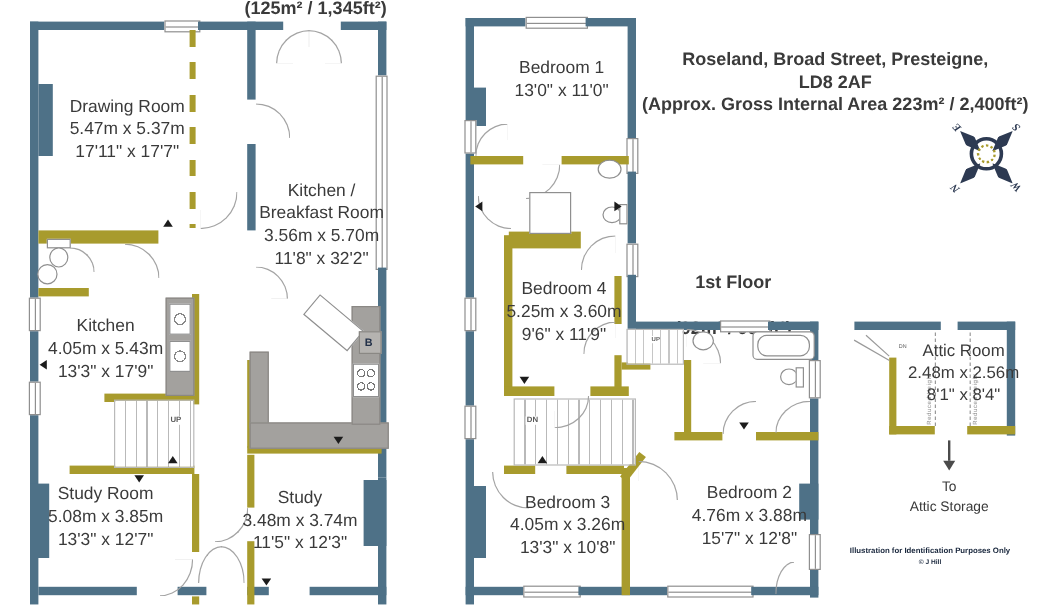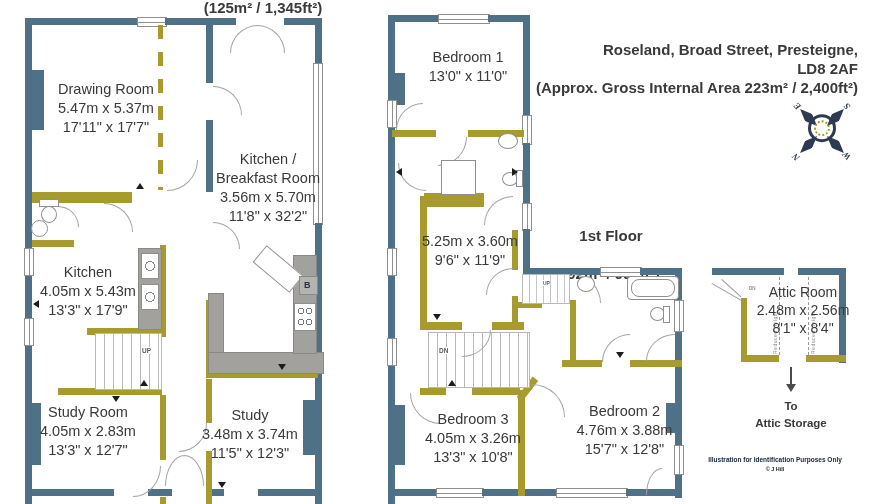--- a/index.html
+++ b/index.html
@@ -39,21 +39,21 @@
   .cring{position:absolute;left:16px;top:16px;width:22px;height:22px;border:3px solid #2d3a52;border-radius:50%;}
   .cring2{position:absolute;left:22px;top:22px;width:12px;height:12px;border:2px dotted #a89b2d;border-radius:50%;}
   .cletter{position:absolute;font:700 italic 9px "Liberation Serif",serif;color:#2d3a52;width:10px;text-align:center;}
 </style>
 </head>
 <body>
 
 <div id="canvas">
 
   <div class="h15" style="left:163px;top:-2px;width:200px;">(125m² / 1,345ft²)</div>
-  <div class="h15" style="left:534px;top:40px;width:324px;text-align:right;">Roseland, Broad Street, Presteigne,
+  <div class="h15" style="left:534px;top:40px;width:324px;">Roseland, Broad Street, Presteigne,
 LD8 2AF
 (Approx. Gross Internal Area 223m² / 2,400ft²)</div>
   <div class="h15" style="left:546px;top:207px;width:130px;">
     <div>1st Floor</div>
     <div>(92m² / 990ft²)</div>
   </div>
 
   <div class="compass">
     <div class="spoke" style="left:23px;top:-3px;width:10px;height:24px;"></div>
     <div class="spoke" style="left:35px;top:23px;width:24px;height:10px;"></div>
@@ -154,21 +154,21 @@
       <div>3.56m x 5.70m</div>
       <div>11'8" x 32'2"</div>
     </div>
     <div class="rlabel" style="left:18px;top:263px;width:140px;">
       <div class="rname">Kitchen</div>
       <div>4.05m x 5.43m</div>
       <div>13'3" x 17'9"</div>
     </div>
     <div class="rlabel" style="left:18px;top:403px;width:140px;">
       <div class="rname">Study Room</div>
-      <div>4.05m x 2.83m</div>
+      <div>5.08m x 3.85m</div>
       <div>13'3" x 12'7"</div>
     </div>
     <div class="rlabel" style="left:180px;top:406px;width:140px;">
       <div class="rname">Study</div>
       <div>3.48m x 3.74m</div>
       <div>11'5" x 12'3"</div>
     </div>
   </div>
 
   <div>
@@ -250,20 +250,21 @@
     <div class="tl" style="left:396px;top:168px;"></div>
     <div class="tr" style="left:512px;top:168px;"></div>
     <div class="td" style="left:616px;top:352px;"></div>
     <div class="tu" style="left:448px;top:380px;"></div>
 
     <div class="rlabel" style="left:398px;top:48px;width:140px;">
       <div class="rname">Bedroom 1</div>
       <div>13'0" x 11'0"</div>
     </div>
     <div class="rlabel" style="left:398px;top:232px;width:144px;">
+      <div class="rname">Bedroom 4</div>
       <div>5.25m x 3.60m</div>
       <div>9'6" x 11'9"</div>
     </div>
     <div class="rlabel" style="left:403px;top:410px;width:140px;">
       <div class="rname">Bedroom 3</div>
       <div>4.05m x 3.26m</div>
       <div>13'3" x 10'8"</div>
     </div>
     <div class="rlabel" style="left:552px;top:402px;width:145px;">
       <div class="rname">Bedroom 2</div>
@@ -286,21 +287,21 @@
     <div class="abs" style="left:712px;top:283px;width:34px;height:1px;background:#9a9a9a;transform:rotate(30deg);transform-origin:left top;"></div>
     <div class="abs" style="left:722px;top:279px;width:26px;height:1px;background:#9a9a9a;transform:rotate(42deg);transform-origin:left top;"></div>
     <div class="tinytxt" style="left:749px;top:286px;font-size:4.5px;">DN</div>
     <div class="rlabel" style="left:733px;top:283px;width:140px;font-size:14px;line-height:18px;">
       <div class="rname">Attic Room</div>
       <div>2.48m x 2.56m</div>
       <div>8'1" x 8'4"</div>
     </div>
     <div class="abs" style="left:790px;top:367px;width:2px;height:17px;background:#4b4b4b;"></div>
     <div class="abs" style="left:786px;top:384px;width:0;height:0;border-left:5px solid transparent;border-right:5px solid transparent;border-top:8px solid #4b4b4b;"></div>
-    <div class="rlabel" style="left:720px;top:398px;width:142px;font-size:11.5px;line-height:17px;font-weight:bold;">
+    <div class="rlabel" style="left:720px;top:398px;width:142px;font-size:11.5px;line-height:17px;">
       <div class="rname">To
 Attic Storage</div>
     </div>
   </div>
 
   <div class="abs" style="left:690px;top:455px;width:170px;text-align:center;font:700 6.5px/9px 'Liberation Sans',sans-serif;color:#16243a;">Illustration for Identification Purposes Only</div>
   <div class="abs" style="left:690px;top:465px;width:170px;text-align:center;font:700 5.5px/8px 'Liberation Sans',sans-serif;color:#16243a;">© J Hill</div>
 
 </div>
 

